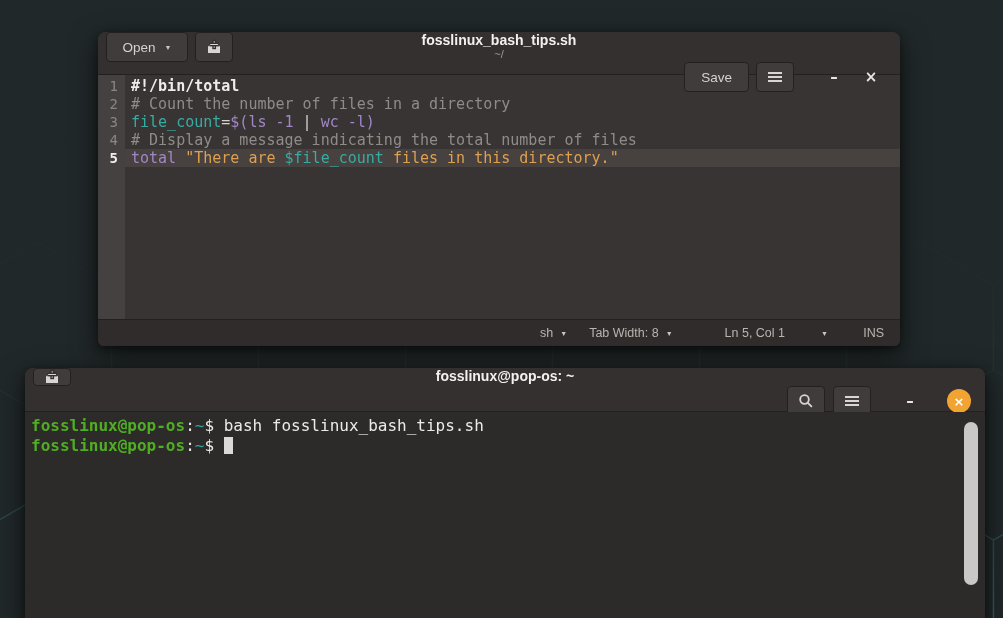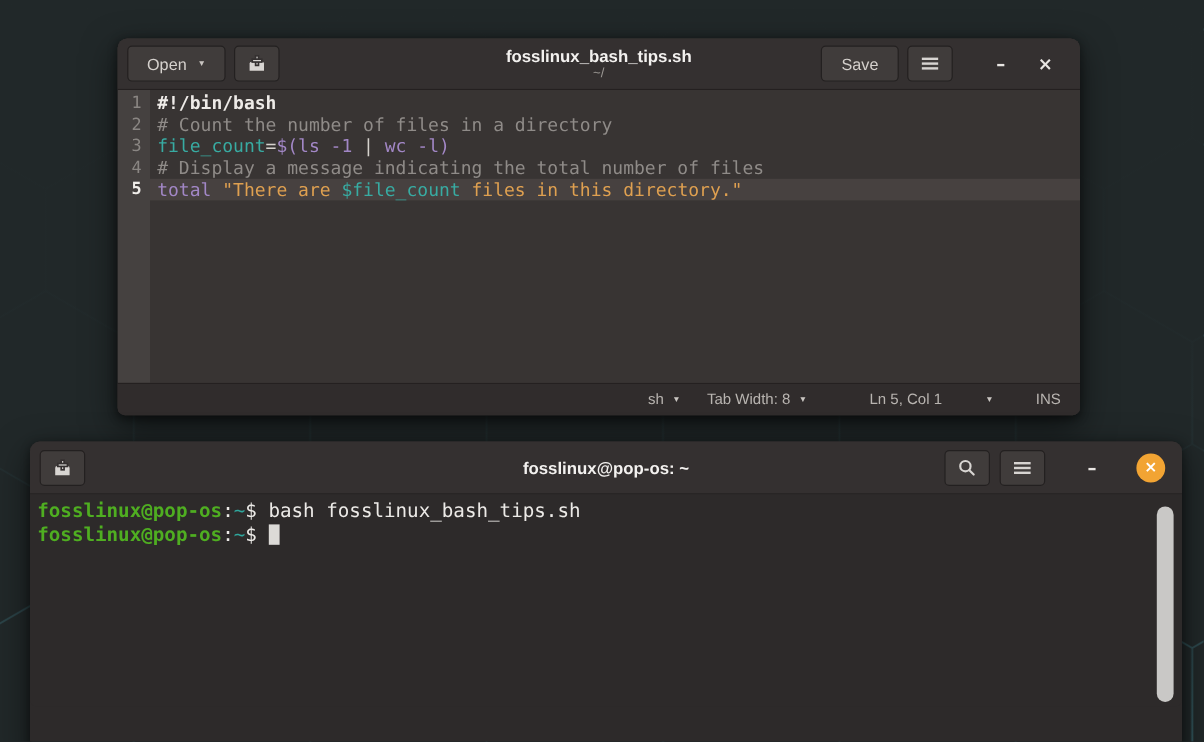--- a/index.html
+++ b/index.html
@@ -11,21 +11,21 @@
     --prompt-path-teal:#2fa79d; --close-button-orange:#f2a433;
   }
   *{margin:0;padding:0;box-sizing:border-box;}
   html,body{width:1003px;height:618px;overflow:hidden;}
   body{font-family:"Liberation Sans", sans-serif;background:#212829;position:relative;}
   .desktop{position:absolute;inset:0;}
   .hexes{position:absolute;inset:0;}
   .hex-fade{position:absolute;inset:0;background:linear-gradient(180deg,#212829 0%,rgba(33,40,41,.97) 45%,rgba(33,40,41,.78) 72%,rgba(33,40,41,.38) 90%,rgba(33,40,41,.12) 100%);}
   .window{position:absolute;border-radius:8px 8px 6px 6px;box-shadow:0 10px 28px rgba(0,0,0,.55),0 2px 8px rgba(0,0,0,.45);}
   .headerbar{background:var(--headerbar-bg);border-bottom:1px solid #242020;border-radius:8px 8px 0 0;
-    display:flex;align-items:center;position:relative;}
+    display:flex;position:relative;flex-direction:column;}
   .hb-btn{background:var(--button-bg);border:1px solid #232020;border-radius:4px;color:#d5d1cd;
     font-family:"Liberation Sans",sans-serif;font-size:13.5px;height:30px;display:inline-flex;
     align-items:center;justify-content:center;cursor:pointer;}
   .caret{font-size:7px;color:#c9c5c1;margin-left:9px;line-height:1;}
   .hb-center{position:absolute;left:50%;transform:translateX(-50%);text-align:center;pointer-events:none;}
   .hb-title{font-size:14px;font-weight:bold;color:#f3f1ef;line-height:16px;}
   .hb-subtitle{font-size:11px;color:#9d9995;line-height:12px;}
   .wc-btn{background:transparent;border:none;color:#e9e6e3;width:30px;height:30px;font-size:15px;
     display:inline-flex;align-items:center;justify-content:center;cursor:pointer;font-family:"DejaVu Sans",sans-serif;}
 
@@ -136,21 +136,21 @@
           <span style="font-weight:bold;">–</span>
         </button>
         <button class="wc-btn">
           <span style="font-weight:bold;">×</span>
         </button>
       </div>
     </div>
     <div class="code-area" id="code-lines">
         <div class="code-line">
           <span class="ln">1</span>
-          <span class="code-text"><span class="tok-shebang">#!/bin/bash</span></span>
+          <span class="code-text"><span class="tok-shebang">#!/bin/total</span></span>
         </div>
         <div class="code-line">
           <span class="ln">2</span>
           <span class="code-text"><span class="tok-comment"># Count the number of files in a directory</span></span>
         </div>
         <div class="code-line">
           <span class="ln">3</span>
           <span class="code-text"><span class="tok-variable">file_count</span><span class="tok-plain">=</span><span class="tok-keyword">$(ls -1 </span><span class="tok-plain">|</span><span class="tok-keyword"> wc -l)</span></span>
         </div>
         <div class="code-line">

